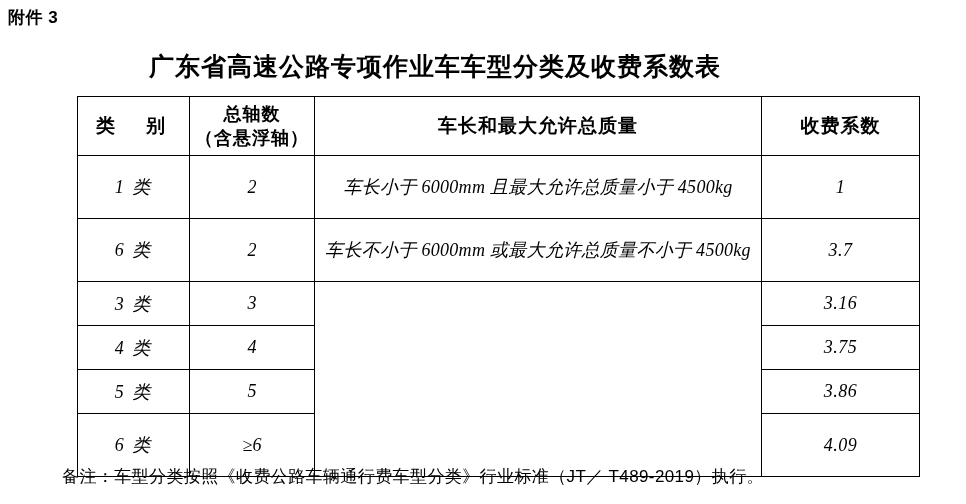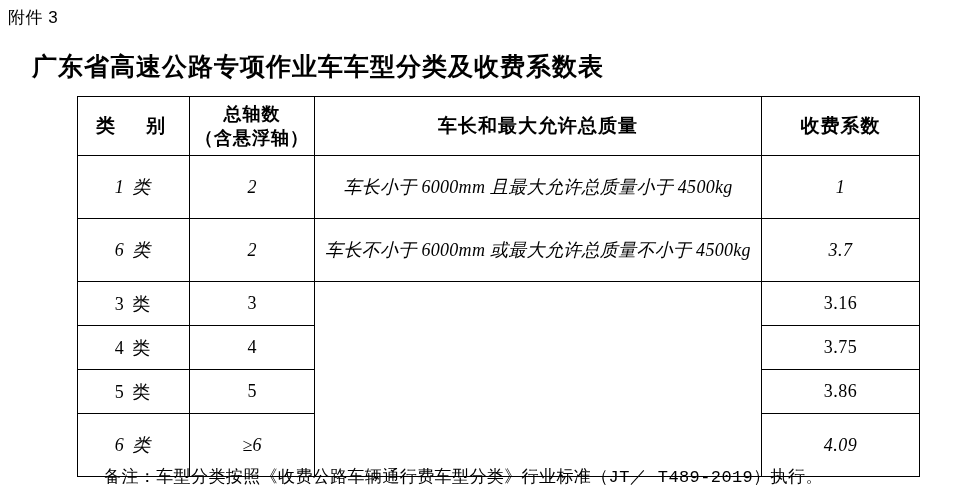--- a/index.html
+++ b/index.html
@@ -19,33 +19,33 @@
     position: relative;
     width: 966px;
     height: 504px;
   }
   .attachment-label {
     position: absolute;
     left: 8px;
     top: 6px;
     font-family: "Liberation Sans", sans-serif;
     font-size: 17px;
-    font-weight: normal;
+    font-weight: bold;
     letter-spacing: 0.5px;
   }
   .doc-title {
     position: absolute;
     left: 0;
     top: 50px;
     width: 870px;
+    text-align: center;
     font-family: "Liberation Serif", serif;
     font-size: 25px;
     font-weight: bold;
     letter-spacing: 1px;
-    margin-left: 32px;
   }
   table.class-table {
     position: absolute;
     left: 62px;
     top: 96px;
     width: 842px;
     border-collapse: collapse;
     table-layout: fixed;
     margin-left: 15px;
   }
@@ -70,21 +70,21 @@
     letter-spacing: 1px;
   }
   .head-two-line {
     line-height: 1.35;
     font-size: 18px;
   }
   .head-spaced {
     letter-spacing: 6px;
   }
   tr.tall-row td { height: 62px; font-style: italic; }
-  tr.short-row td { height: 43px; }
+  tr.short-row td { height: 43px; font-style: italic; }
 
   .cell-cat {
     font-size: 18px;
     letter-spacing: 2px;
   }
   .cell-axle {
     font-size: 18px;
   }
   .cell-desc {
     font-size: 18px;
@@ -95,24 +95,23 @@
     letter-spacing: 0.5px;
   }
   .blank-merge {
     border-top: 1px solid #000000;
   }
   .note {
     position: absolute;
     left: 62px;
     top: 465px;
     font-size: 17px;
-    font-family: Liberation Mono, monospace;
+    font-family: Liberation Sans, sans-serif;
     letter-spacing: 0.4px;
     white-space: nowrap;
-    margin-left: 42px;
   }
 </style>
 </head>
 <body>
 
 <div class="page">
 
   <div class="attachment-label">附件 3</div>
 
   <div class="doc-title">广东省高速公路专项作业车车型分类及收费系数表</div>

